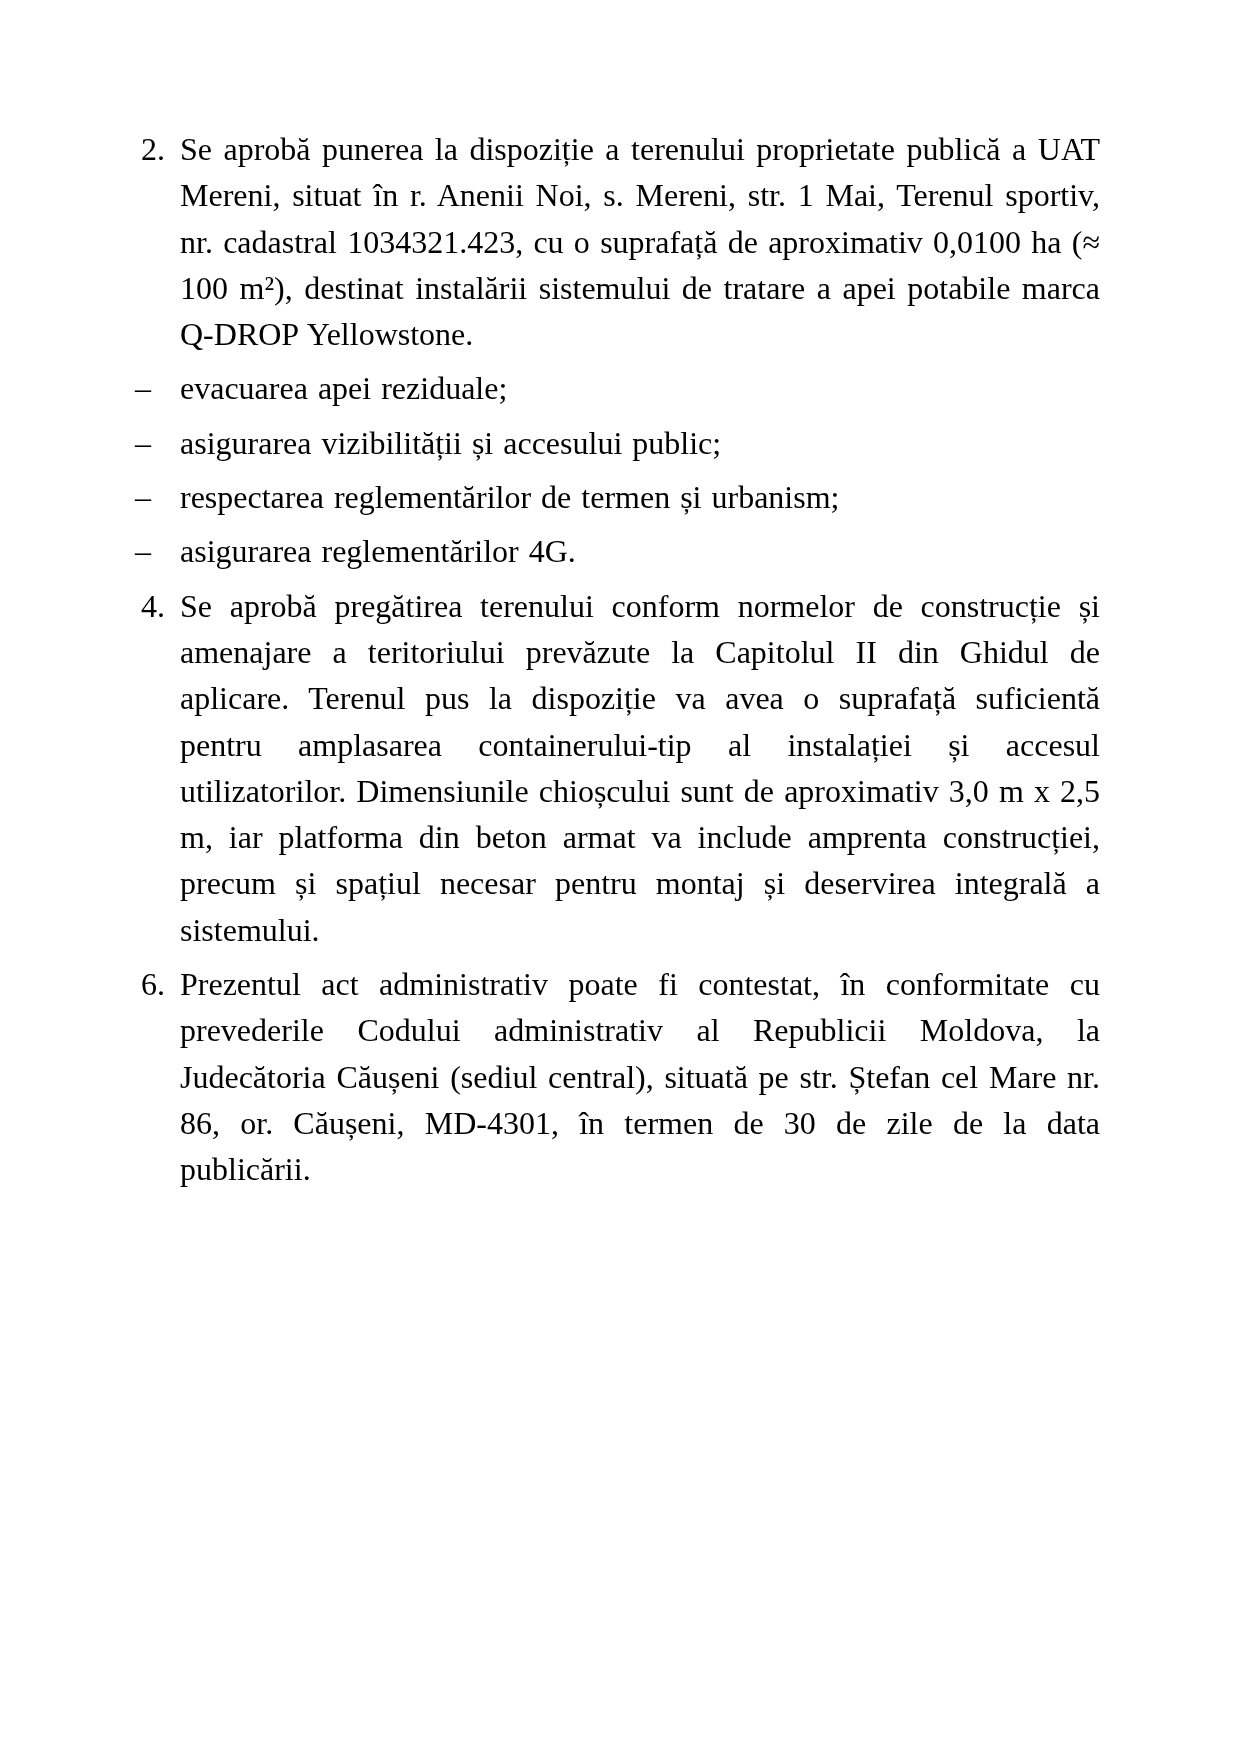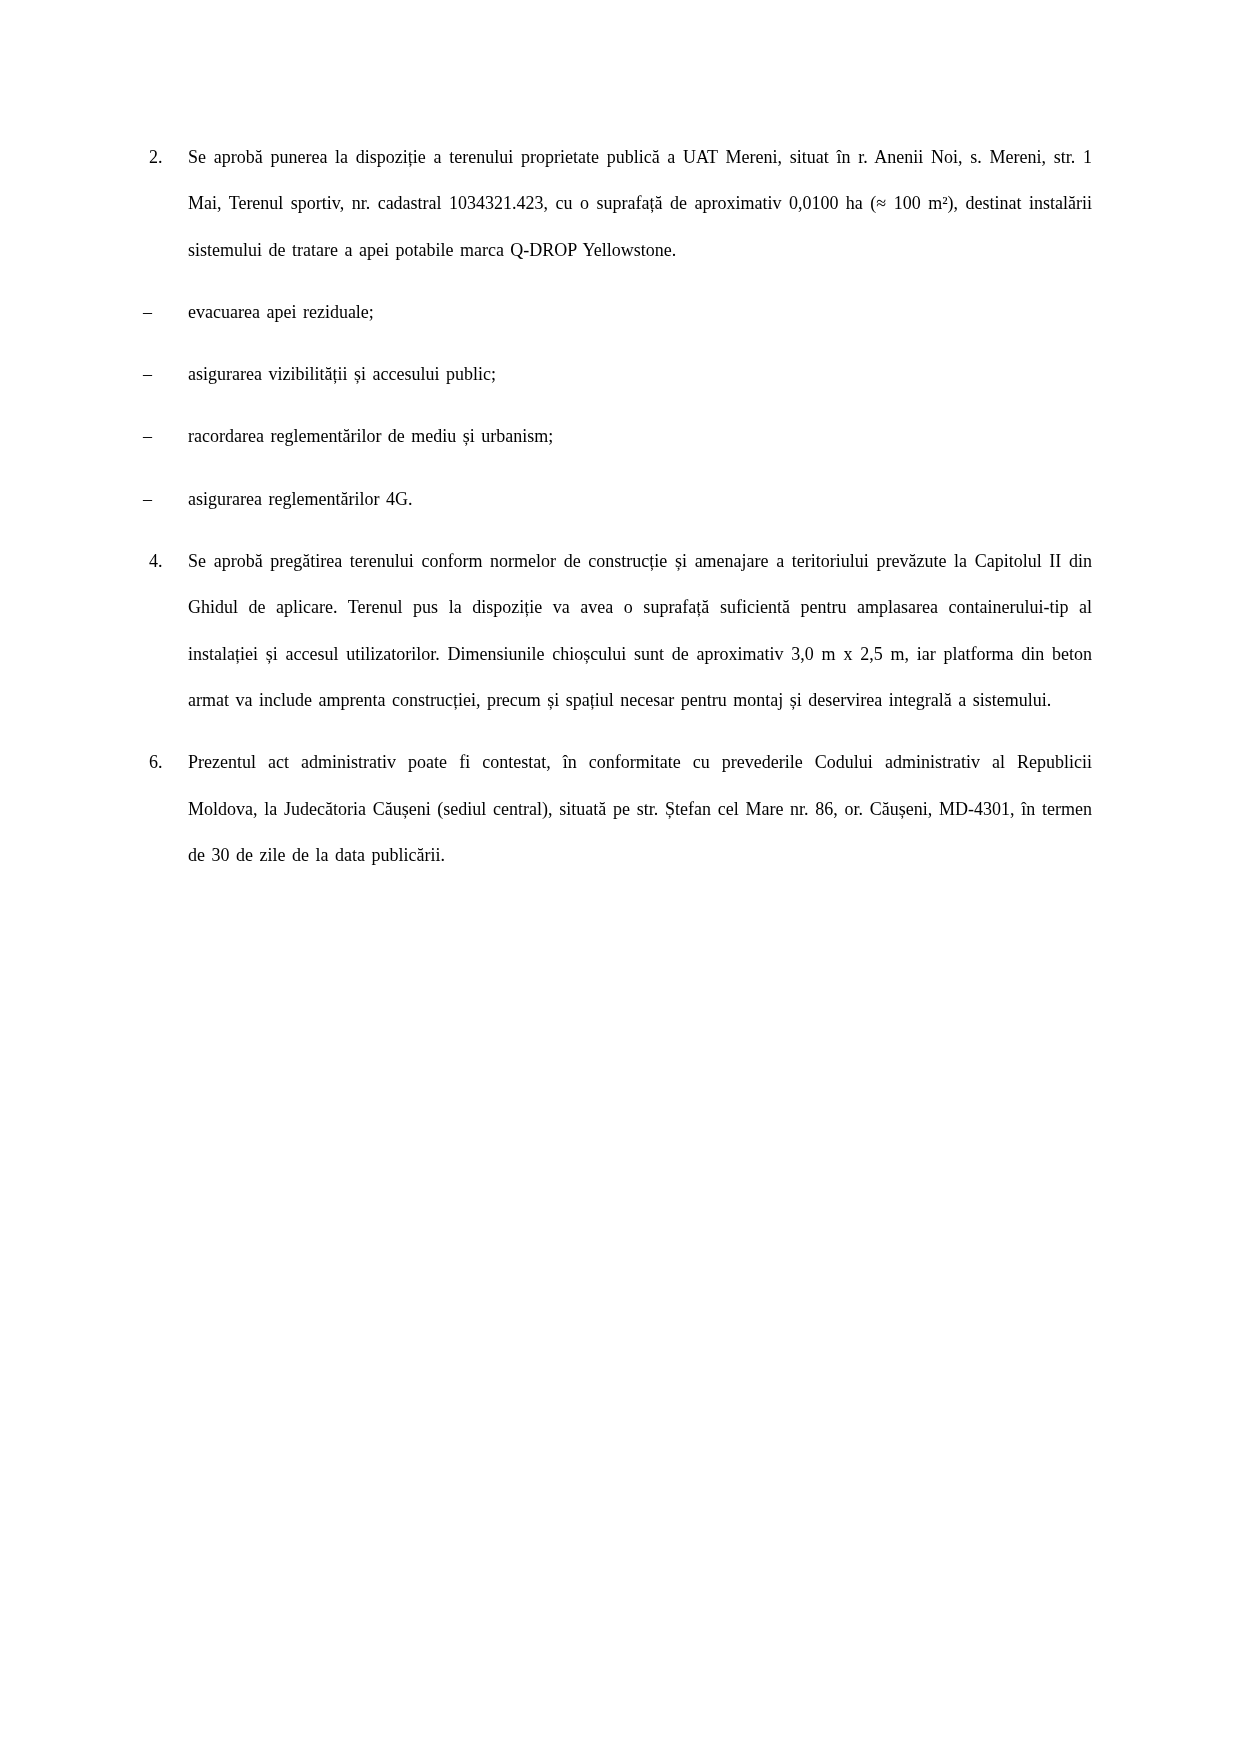--- a/index.html
+++ b/index.html
@@ -16,23 +16,23 @@
     font-family: "Liberation Serif", "DejaVu Serif", serif;
     color: #000000;
   }
   .content {
     position: absolute;
     top: 118px;
     left: 133px;
     width: 975px;
   }
   .item {
-    margin: 16px;
+    margin: 8px;
     padding-left: 39px;
-    font-size: 18px;
+    font-size: 32px;
     line-height: 46.3px;
     text-align: justify;
     text-justify: inter-word;
     word-spacing: 2px;
   }
   .item .marker {
     display: inline-block;
     width: 39px;
     margin-left: -39px;
     text-align: left;
@@ -51,21 +51,21 @@
     <p class="item numbered"><span class="marker">2.</span><span>Se aprobă punerea la dispoziție a terenului proprietate publică a UAT Mereni, situat în r. Anenii Noi, s. Mereni, str. 1 Mai, Terenul sportiv, nr. cadastral 1034321.423, cu o suprafață de aproximativ 0,0100 ha (≈ 100 m²), destinat instalării sistemului de tratare a apei potabile marca Q-DROP Yellowstone.</span></p>
 
 
 
 
     <p class="item dash"><span class="marker">–</span><span>evacuarea apei reziduale;</span></p>
 
 
     <p class="item dash"><span class="marker">–</span><span>asigurarea vizibilității și accesului public;</span></p>
 
-    <p class="item dash"><span class="marker">–</span><span>racordarea reglementărilor de mediu și urbanism;</span></p>
+    <p class="item dash"><span class="marker">–</span><span>respectarea reglementărilor de termen și urbanism;</span></p>
 
     <p class="item dash"><span class="marker">–</span><span>asigurarea reglementărilor 4G.</span></p>
 
     <p class="item numbered"><span class="marker">4.</span><span>Se aprobă pregătirea terenului conform normelor de construcție și amenajare a teritoriului prevăzute la Capitolul II din Ghidul de aplicare. Terenul pus la dispoziție va avea o suprafață suficientă pentru amplasarea containerului-tip al instalației și accesul utilizatorilor. Dimensiunile chioșcului sunt de aproximativ 3,0 m x 2,5 m, iar platforma din beton armat va include amprenta construcției, precum și spațiul necesar pentru montaj și deservirea integrală a sistemului.</span></p>
 
 
     <p class="item numbered"><span class="marker">6.</span><span>Prezentul act administrativ poate fi contestat, în conformitate cu prevederile Codului administrativ al Republicii Moldova, la Judecătoria Căușeni (sediul central), situată pe str. Ștefan cel Mare nr. 86, or. Căușeni, MD-4301, în termen de 30 de zile de la data publicării.</span></p>
 
   </div>
 </div>

